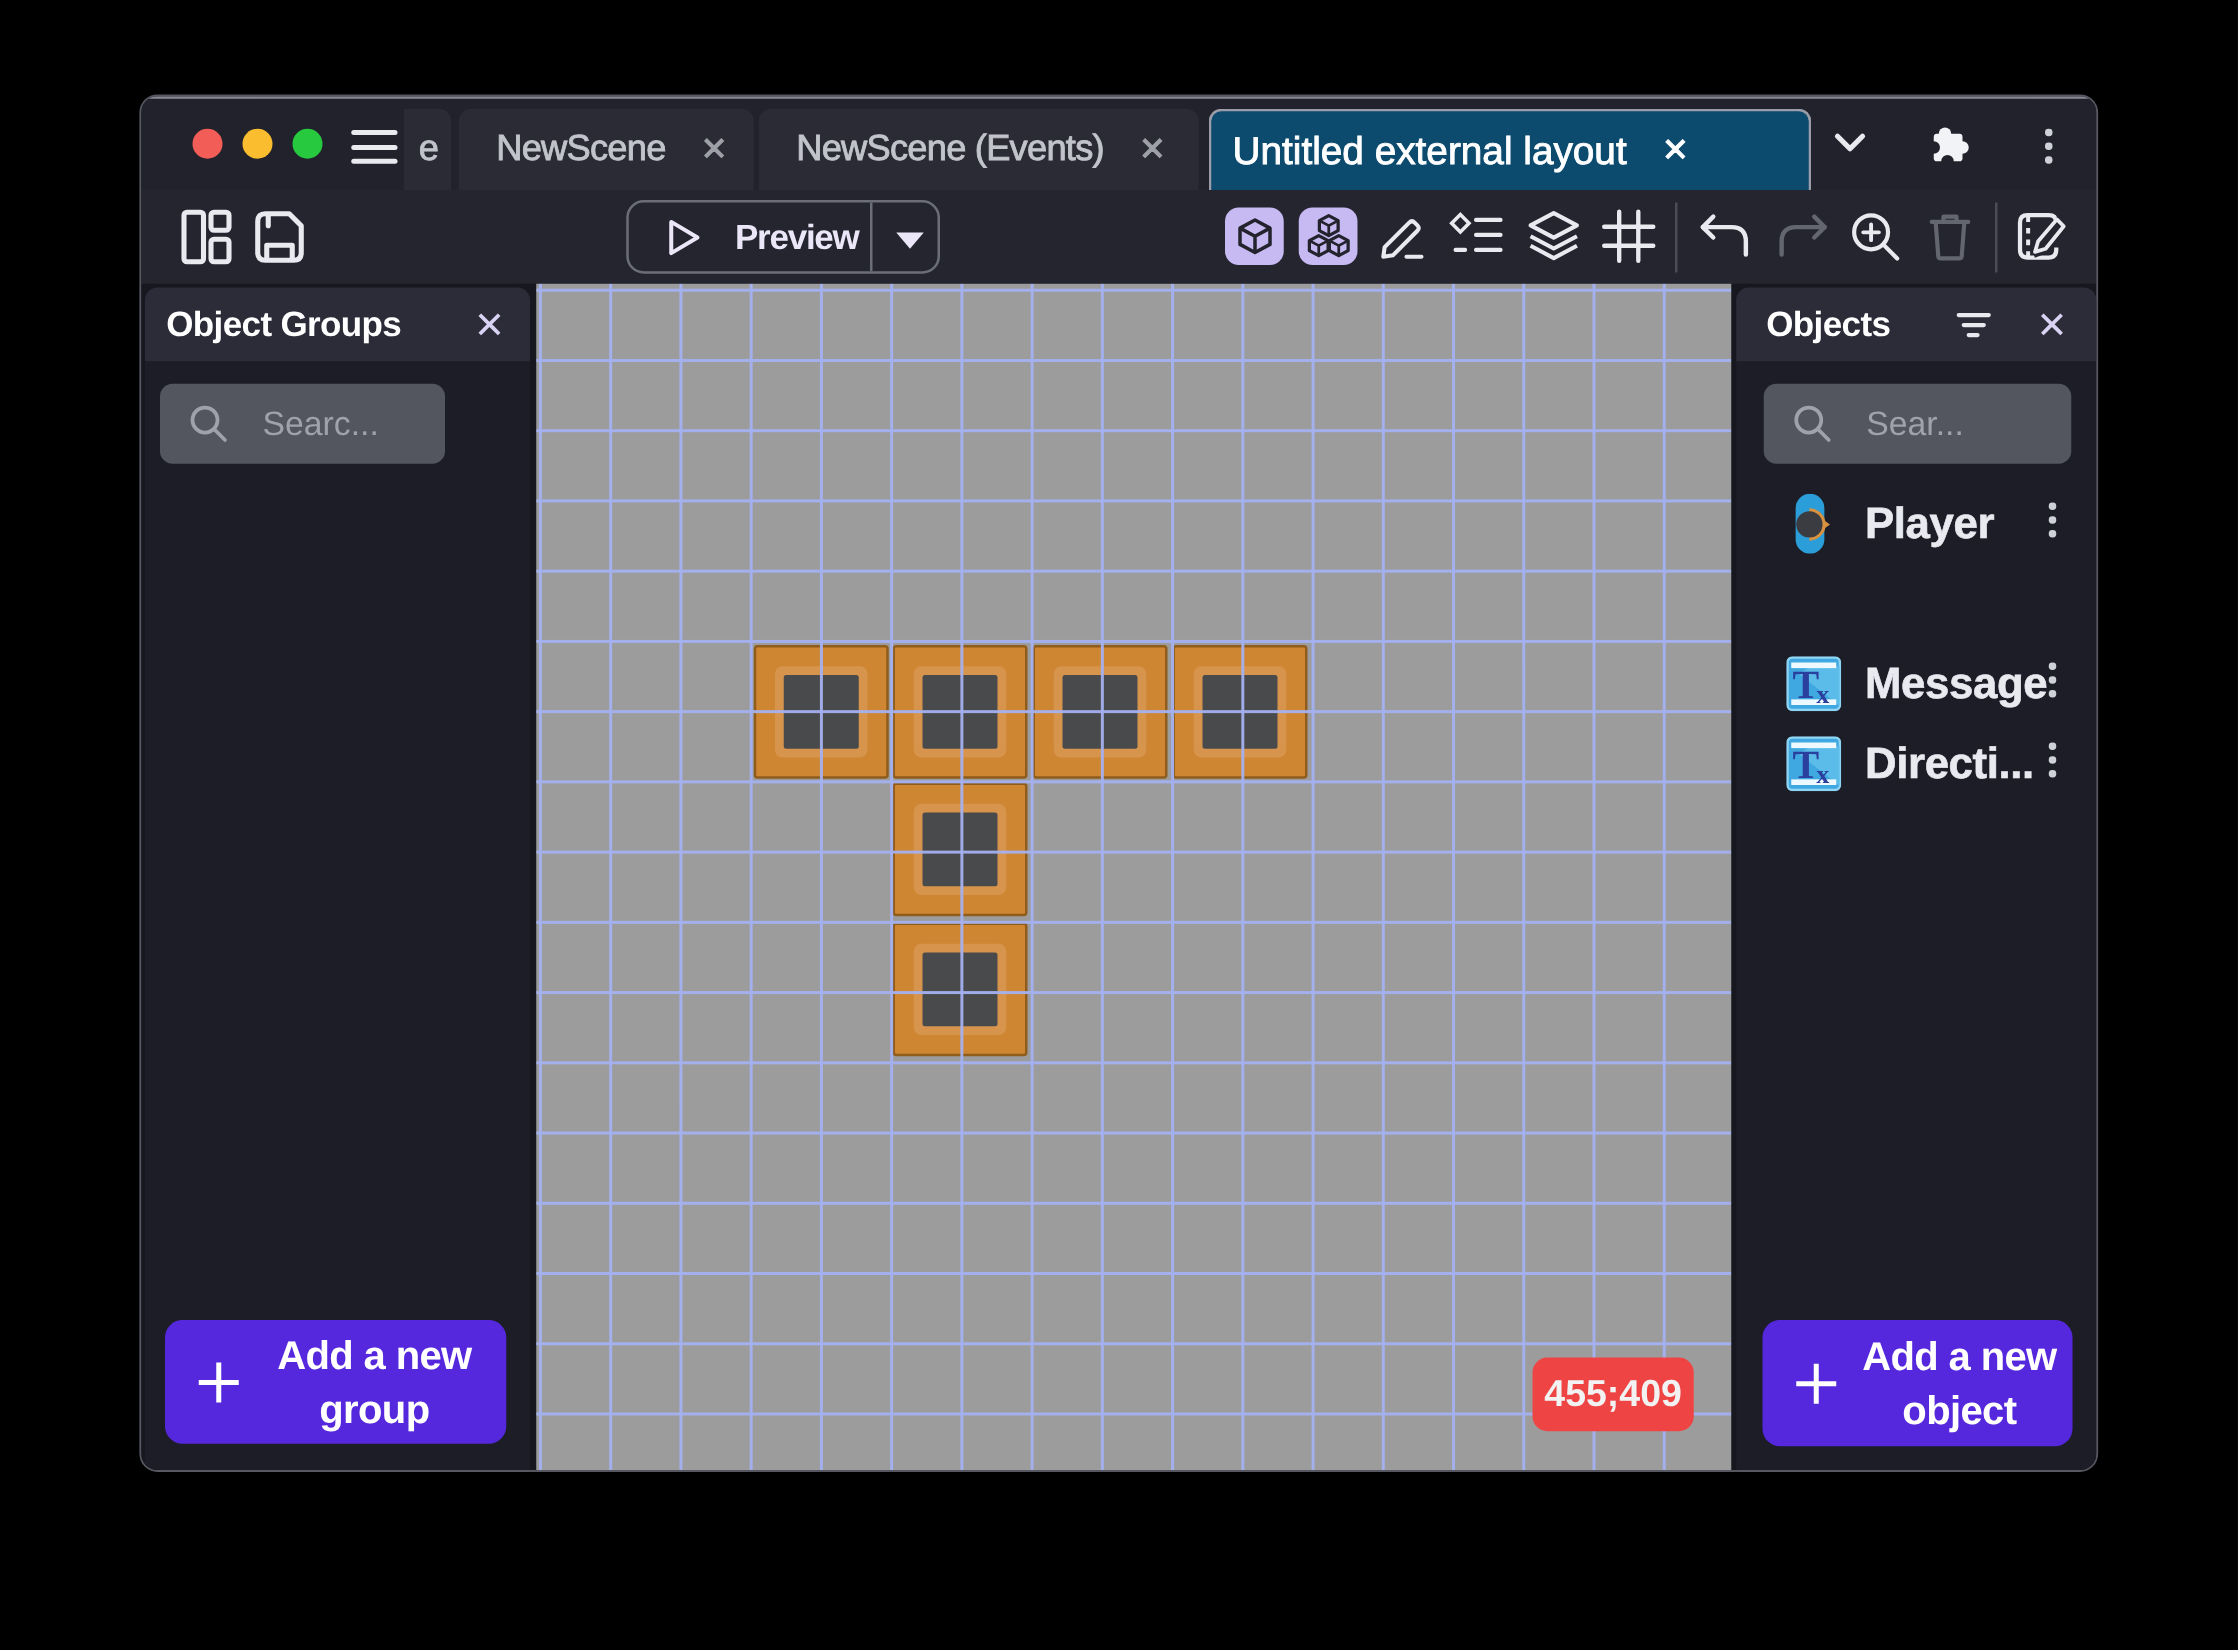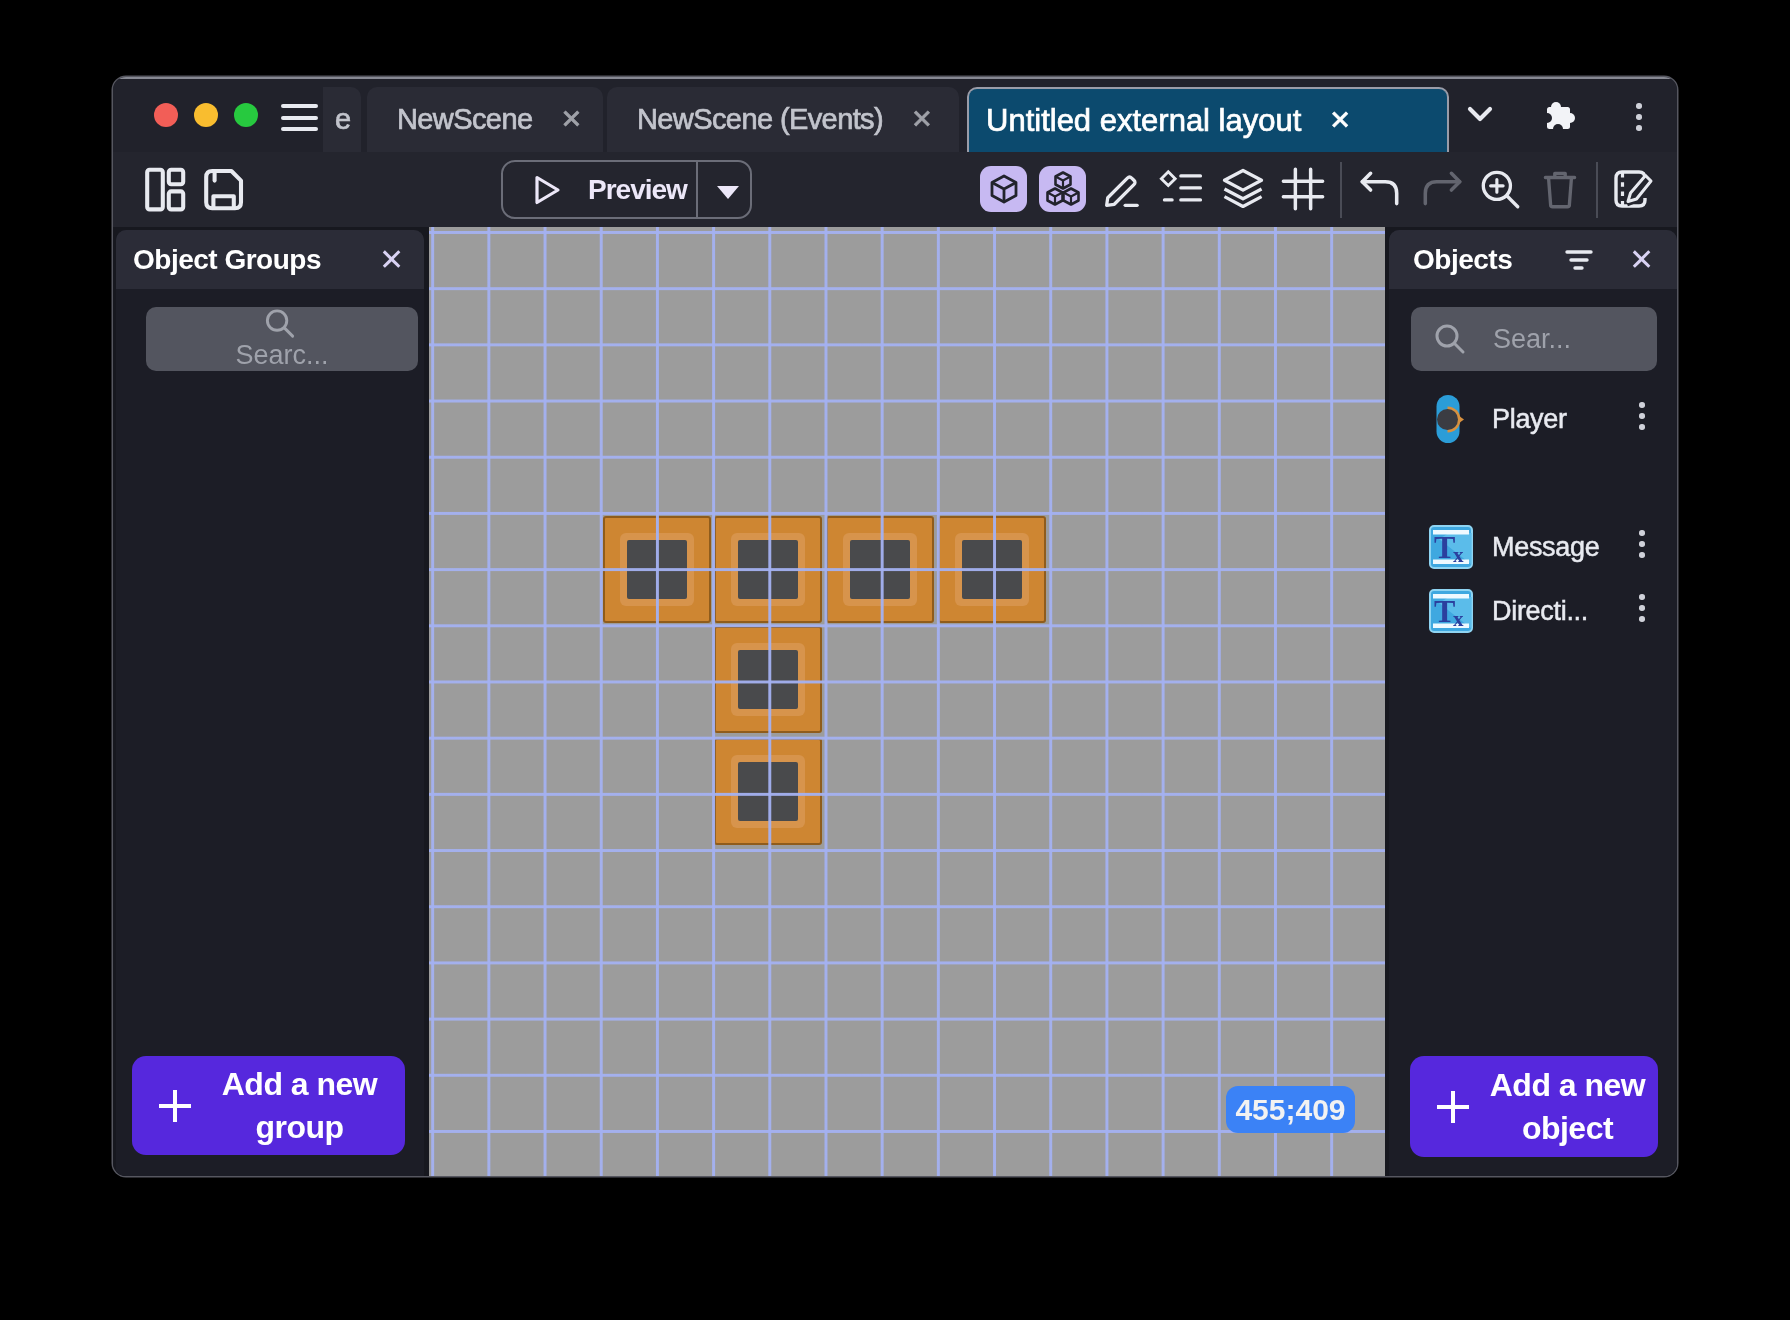--- a/index.html
+++ b/index.html
@@ -52,36 +52,36 @@
   .addbtn { position:absolute; background:#5628dd; border-radius:14px; color:#fff; font-weight:700; font-size:32px; letter-spacing:-0.5px; }
   .addbtn .plus { position:absolute; left:27px; top:50%; margin-top:-16px; width:32px; height:32px; }
   .addbtn .plus:before { content:""; position:absolute; left:0; top:14px; width:32px; height:4px; background:#fff; }
   .addbtn .plus:after { content:""; position:absolute; left:14px; top:0; width:4px; height:32px; background:#fff; }
   .addbtn .lines { position:absolute; left:80px; top:0; width:175px; height:100%; display:flex; flex-direction:column;
                    align-items:center; justify-content:center; line-height:43px; }
   
   .orow { position:absolute; left:0; width:100%; height:64px; }
   .orow .oicon { position:absolute; left:40px; top:50%; transform:translateY(-50%); }
   .orow .oname { position:absolute; left:103px; top:50%; transform:translateY(-50%); color:#e8eaf0;
-                 font-size:27px; font-weight:400; letter-spacing:-0.3px; -webkit-text-stroke:0.5px; }
+                 font-size:35px; font-weight:700; letter-spacing:-0.3px; -webkit-text-stroke:0.5px; }
   .kebab { position:absolute; left:250px; top:50%; margin-top:-17px; width:6px; height:34px; }
   .kebab i { position:absolute; left:0; width:5.5px; height:5.5px; border-radius:50%; background:#cfd1d9; }
   .kebab i:nth-child(1){top:0;} .kebab i:nth-child(2){top:11px;} .kebab i:nth-child(3){top:22px;}
   
   .canvas { position:absolute; left:316px; top:0; width:956px; height:949px; background:#9c9c9c; overflow:hidden; }
   .gridoverlay { position:absolute; left:0; top:0; width:100%; height:100%; pointer-events:none;
     background-image:
       linear-gradient(to right, rgba(164,177,241,0.95) 0, rgba(164,177,241,0.95) 2.5px, transparent 2.5px),
       linear-gradient(to bottom, rgba(164,177,241,0.95) 0, rgba(164,177,241,0.95) 2.5px, transparent 2.5px);
     background-size:56.2px 100%, 100% 56.2px;
     background-position:2.2px 0, 0 4px; }
   .tile { position:absolute; width:108px; height:107px; background:#ce8632; border:2px solid #8f5c1c; border-radius:3px; }
   .tile .in { position:absolute; left:15px; top:15px; right:15px; bottom:15px; background:#d7944c; border-radius:6px; }
   .tile .c { position:absolute; left:50%; top:50%; width:60px; height:59px; margin:-29.5px 0 0 -30px; background:#494a4c; border-radius:2px; }
-  .coord { position:absolute; left:797px; top:859px; width:129px; height:47px; background:#3b82f6; border-radius:12px;
+  .coord { position:absolute; left:797px; top:859px; width:129px; height:59px; background:#ef4444; border-radius:12px;
            color:#f2f2f2; font-size:30px; font-weight:700; display:flex; align-items:center; justify-content:center; }
 </style>
 </head>
 <body>
 <div class="window">
   <div style="position:absolute;left:0;top:0;right:0;height:2px;background:rgba(160,162,172,0.8);border-radius:13px 13px 0 0;z-index:50;"></div>
 
   <div class="titlebar">
     <div class="tl r"></div>
       <div class="tl y"></div>
@@ -201,21 +201,21 @@
     </svg>
   </div>
 
   <div class="main">
 
     <div class="panel panel-l">
       <div class="phead">
           <span style="margin-left:17px;">Object Groups</span>
           <span class="x" style="position:absolute;left:263px;top:12px;">✕</span>
         </div>
-      <div class="search" style="left:30px; width:272px;flex-direction:column;">
+      <div class="search" style="left:12px; width:228px;">
         <svg width="34" height="34" viewBox="0 0 34 34">
             <circle cx="14" cy="14" r="10" fill="none" stroke="#9fa2ab" stroke-width="3"></circle>
             <path d="M22 22 L30 30" stroke="#9fa2ab" stroke-width="3" stroke-linecap="round"></path>
           </svg>
         <span>Searc...</span>
       </div>
       <div class="addbtn" style="left:16px; top:826px; width:273px; height:99px;">
         <div class="plus"></div>
         <div class="lines">
             <span>Add a new</span>

